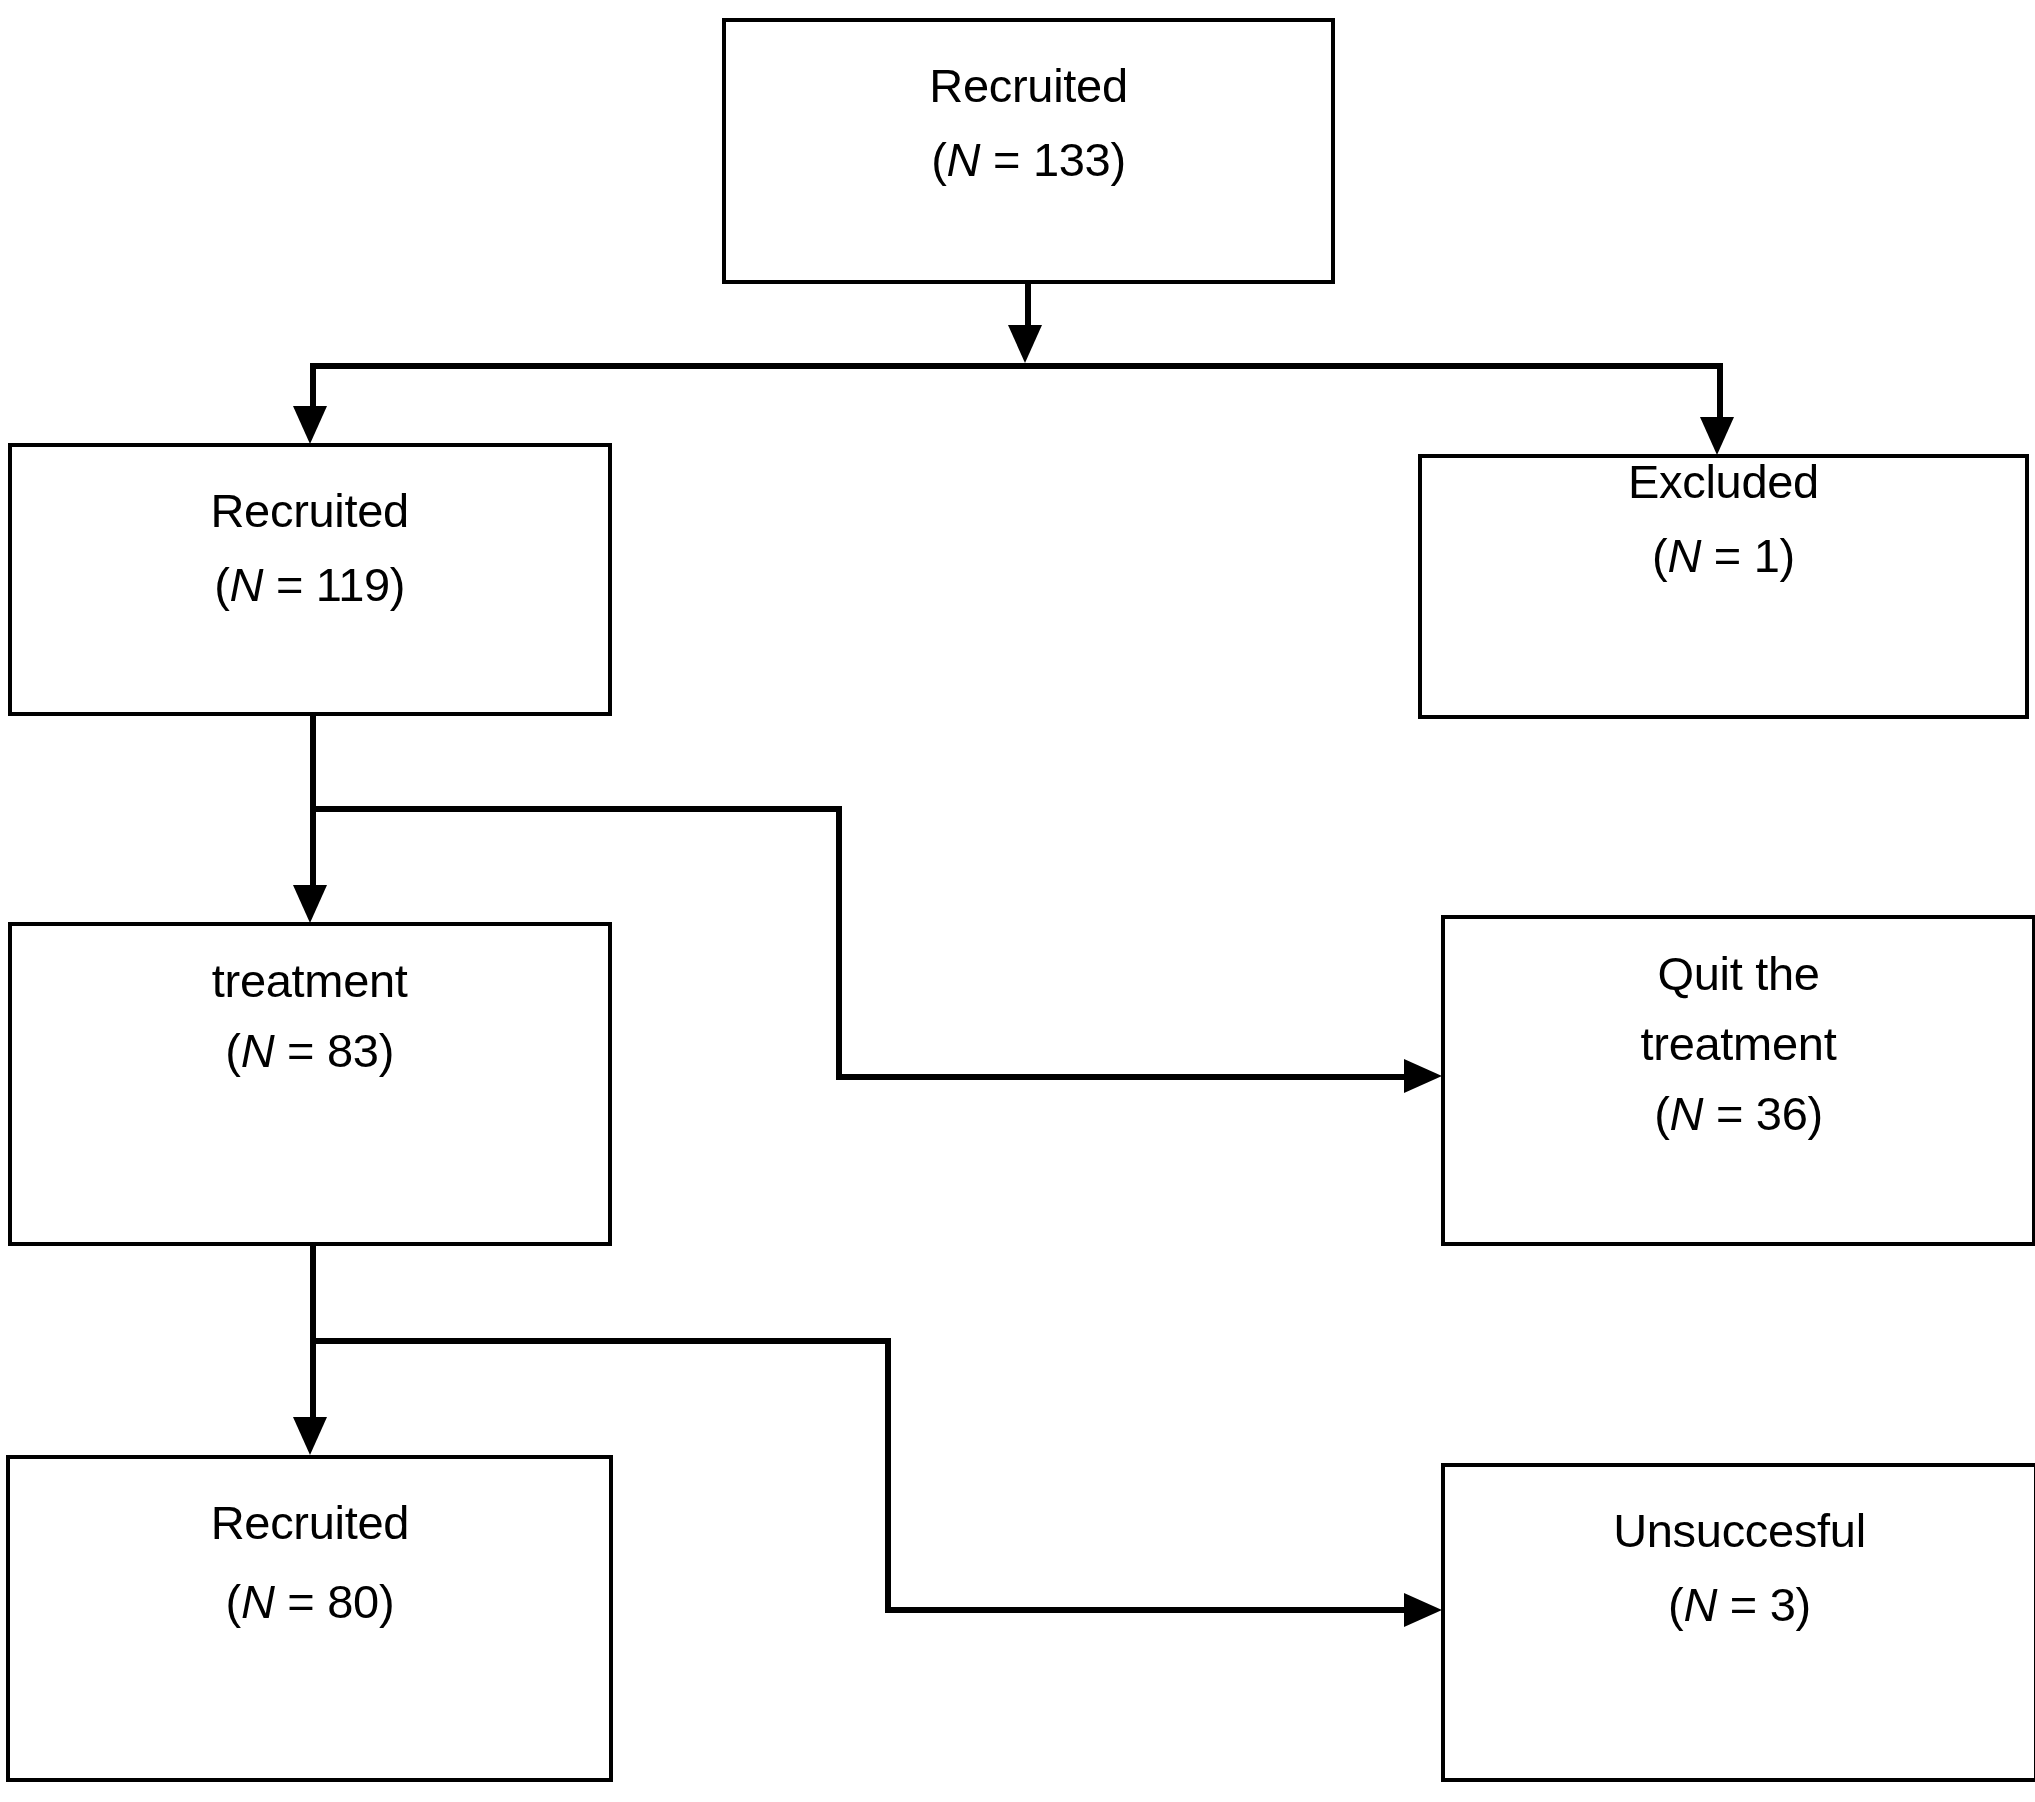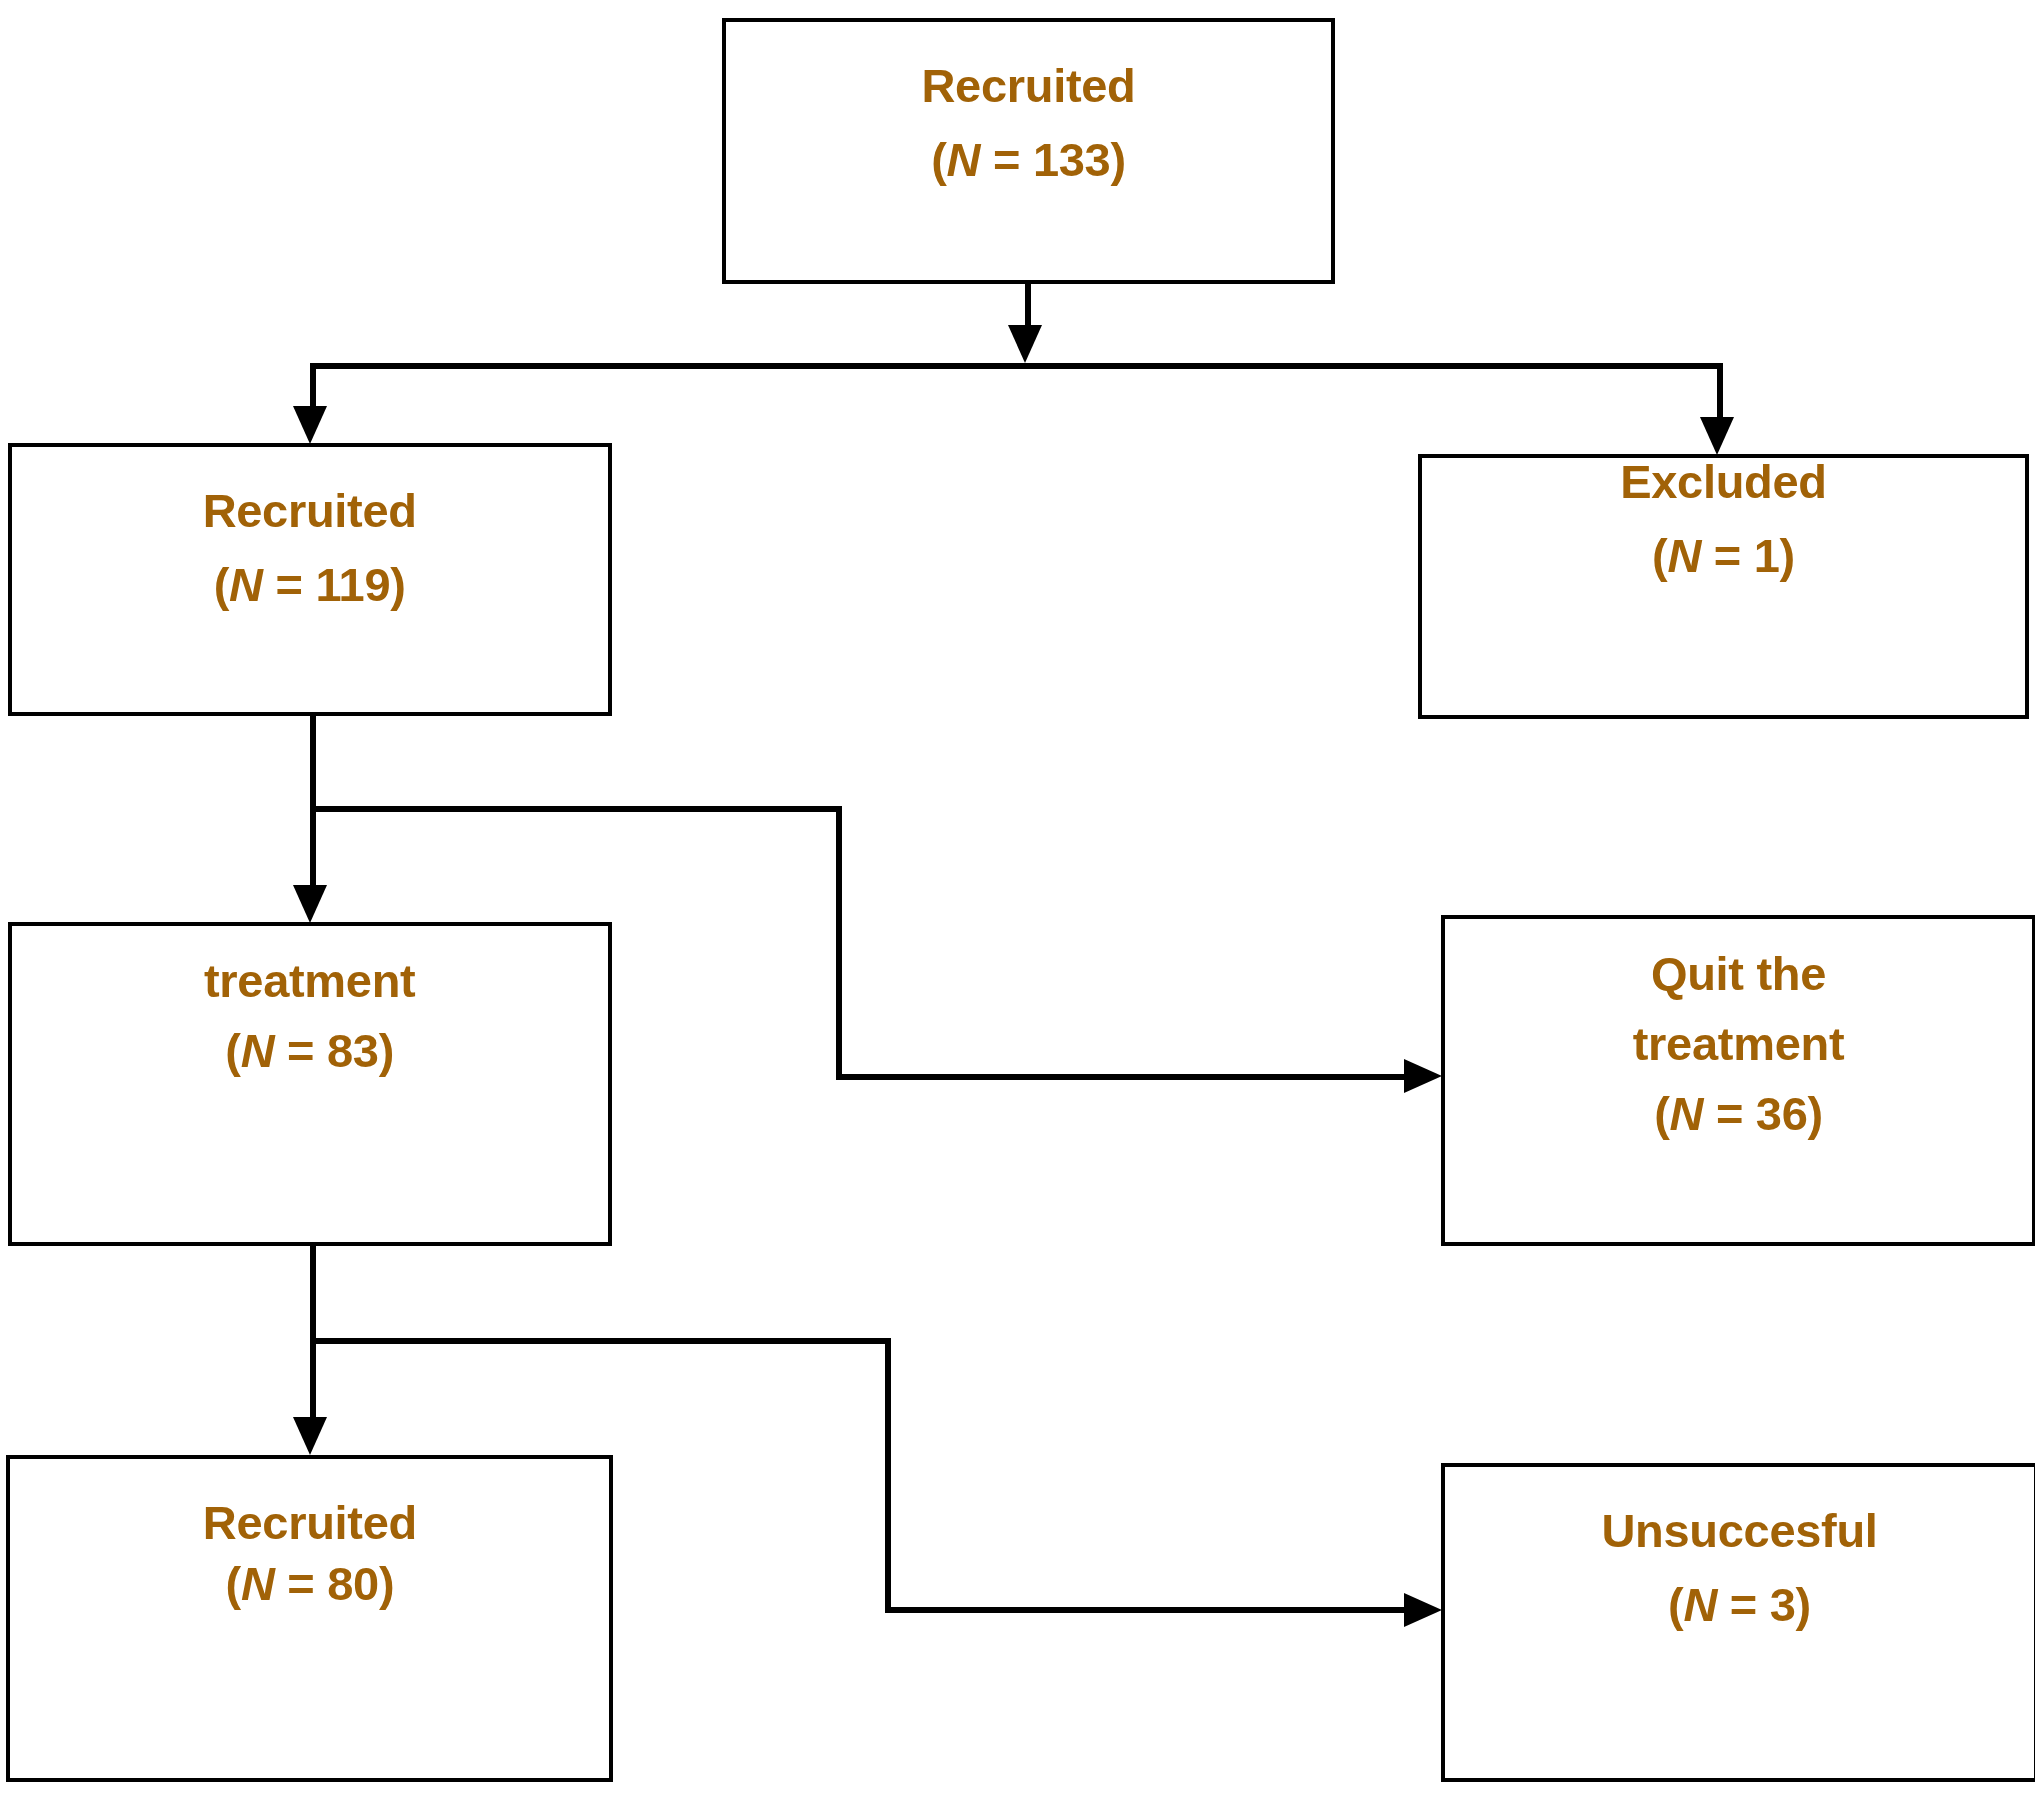--- a/index.html
+++ b/index.html
@@ -16,22 +16,22 @@
     font-family: "Liberation Sans", sans-serif;
   }
   .node {
     position: absolute;
     box-sizing: border-box;
     background: #ffffff;
     border: 4.5px solid #000000;
     display: flex;
     flex-direction: column;
     align-items: center;
-    color: #a16207;
-    font-weight: bold;
+    color: #000000;
+    font-weight: normal;
     font-size: 47px;
     line-height: 1.0;
     letter-spacing: -0.3px;
   }
   .node .line {
     display: block;
     white-space: nowrap;
     text-align: center;
   }
   .node .n-italic {
@@ -64,21 +64,21 @@
   #node-quit {
     left: 1441px; top: 915px; width: 595px; height: 331px;
     padding-top: 31px;
   }
   #node-quit .line + .line { margin-top: 23px; }
 
   #node-successful {
     left: 6.4px; top: 1455px; width: 607px; height: 327px;
     padding-top: 40px;
   }
-  #node-successful .line + .line { margin-top: 14px; }
+  #node-successful .line + .line { margin-top: 32px; }
 
   #node-unsuccesful {
     left: 1441px; top: 1463px; width: 597px; height: 319px;
     padding-top: 40px;
   }
   #node-unsuccesful .line + .line { margin-top: 27px; }
 
   
   .seg-v {
     position: absolute;

